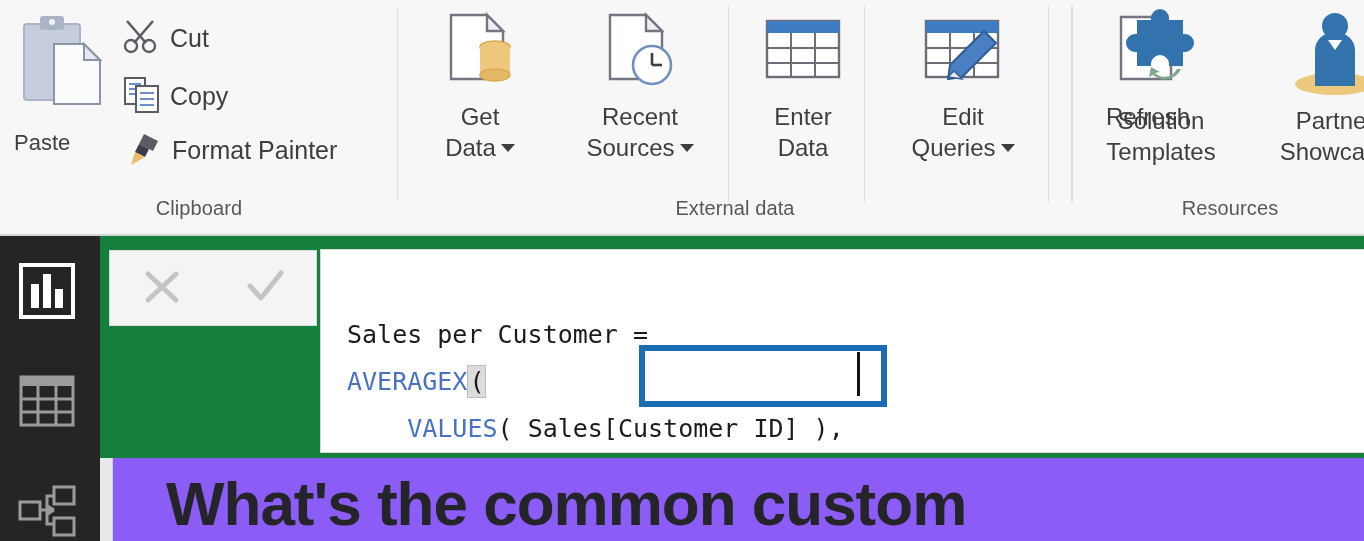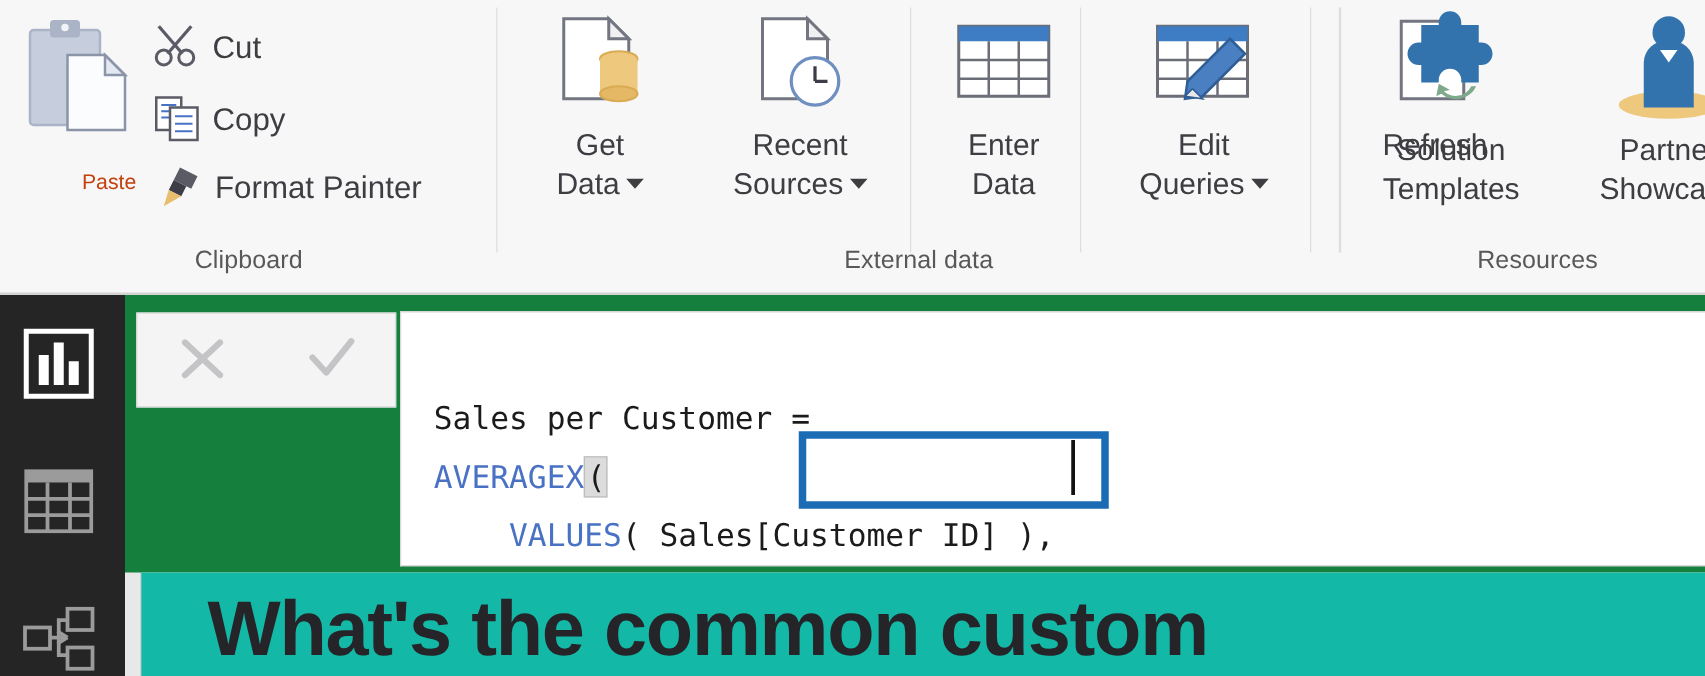--- a/index.html
+++ b/index.html
@@ -49,22 +49,22 @@
   #g-clipboard { left: 0; width: 398px; }
   .paste-btn {
     position: absolute;
     left: 14px; top: 10px;
     width: 95px; height: 150px;
     text-align: center;
   }
   .paste-label {
     position: absolute;
     left: 0; bottom: 4px; width: 100%;
-    font-size: 17px; color: #c2410c;
-    text-align: right;
+    font-size: 22px; color: #404040;
+    text-align: left;
   }
   .clip-item {
     position: absolute;
     display: flex; align-items: center;
     height: 48px;
   }
   .clip-item .cl-text {
     font-size: 25px; color: #3d3d42;
     margin-left: 8px;
     white-space: nowrap;
@@ -195,21 +195,21 @@
     left: 857px; top: 352px;
     width: 3px; height: 44px;
     background: #121212;
   }
 
   
   .canvas {
     position: absolute;
     left: 113px; top: 458px;
     width: 1251px; height: 83px;
-    background: #14b8a6;
+    background: #8b5cf6;
   }
   .canvas-heading {
     position: absolute;
     left: 53px; top: 10px;
     font-family: "Liberation Sans", sans-serif;
     font-weight: bold;
     font-size: 62px;
     letter-spacing: -1px;
     color: #252529;
     white-space: nowrap;

